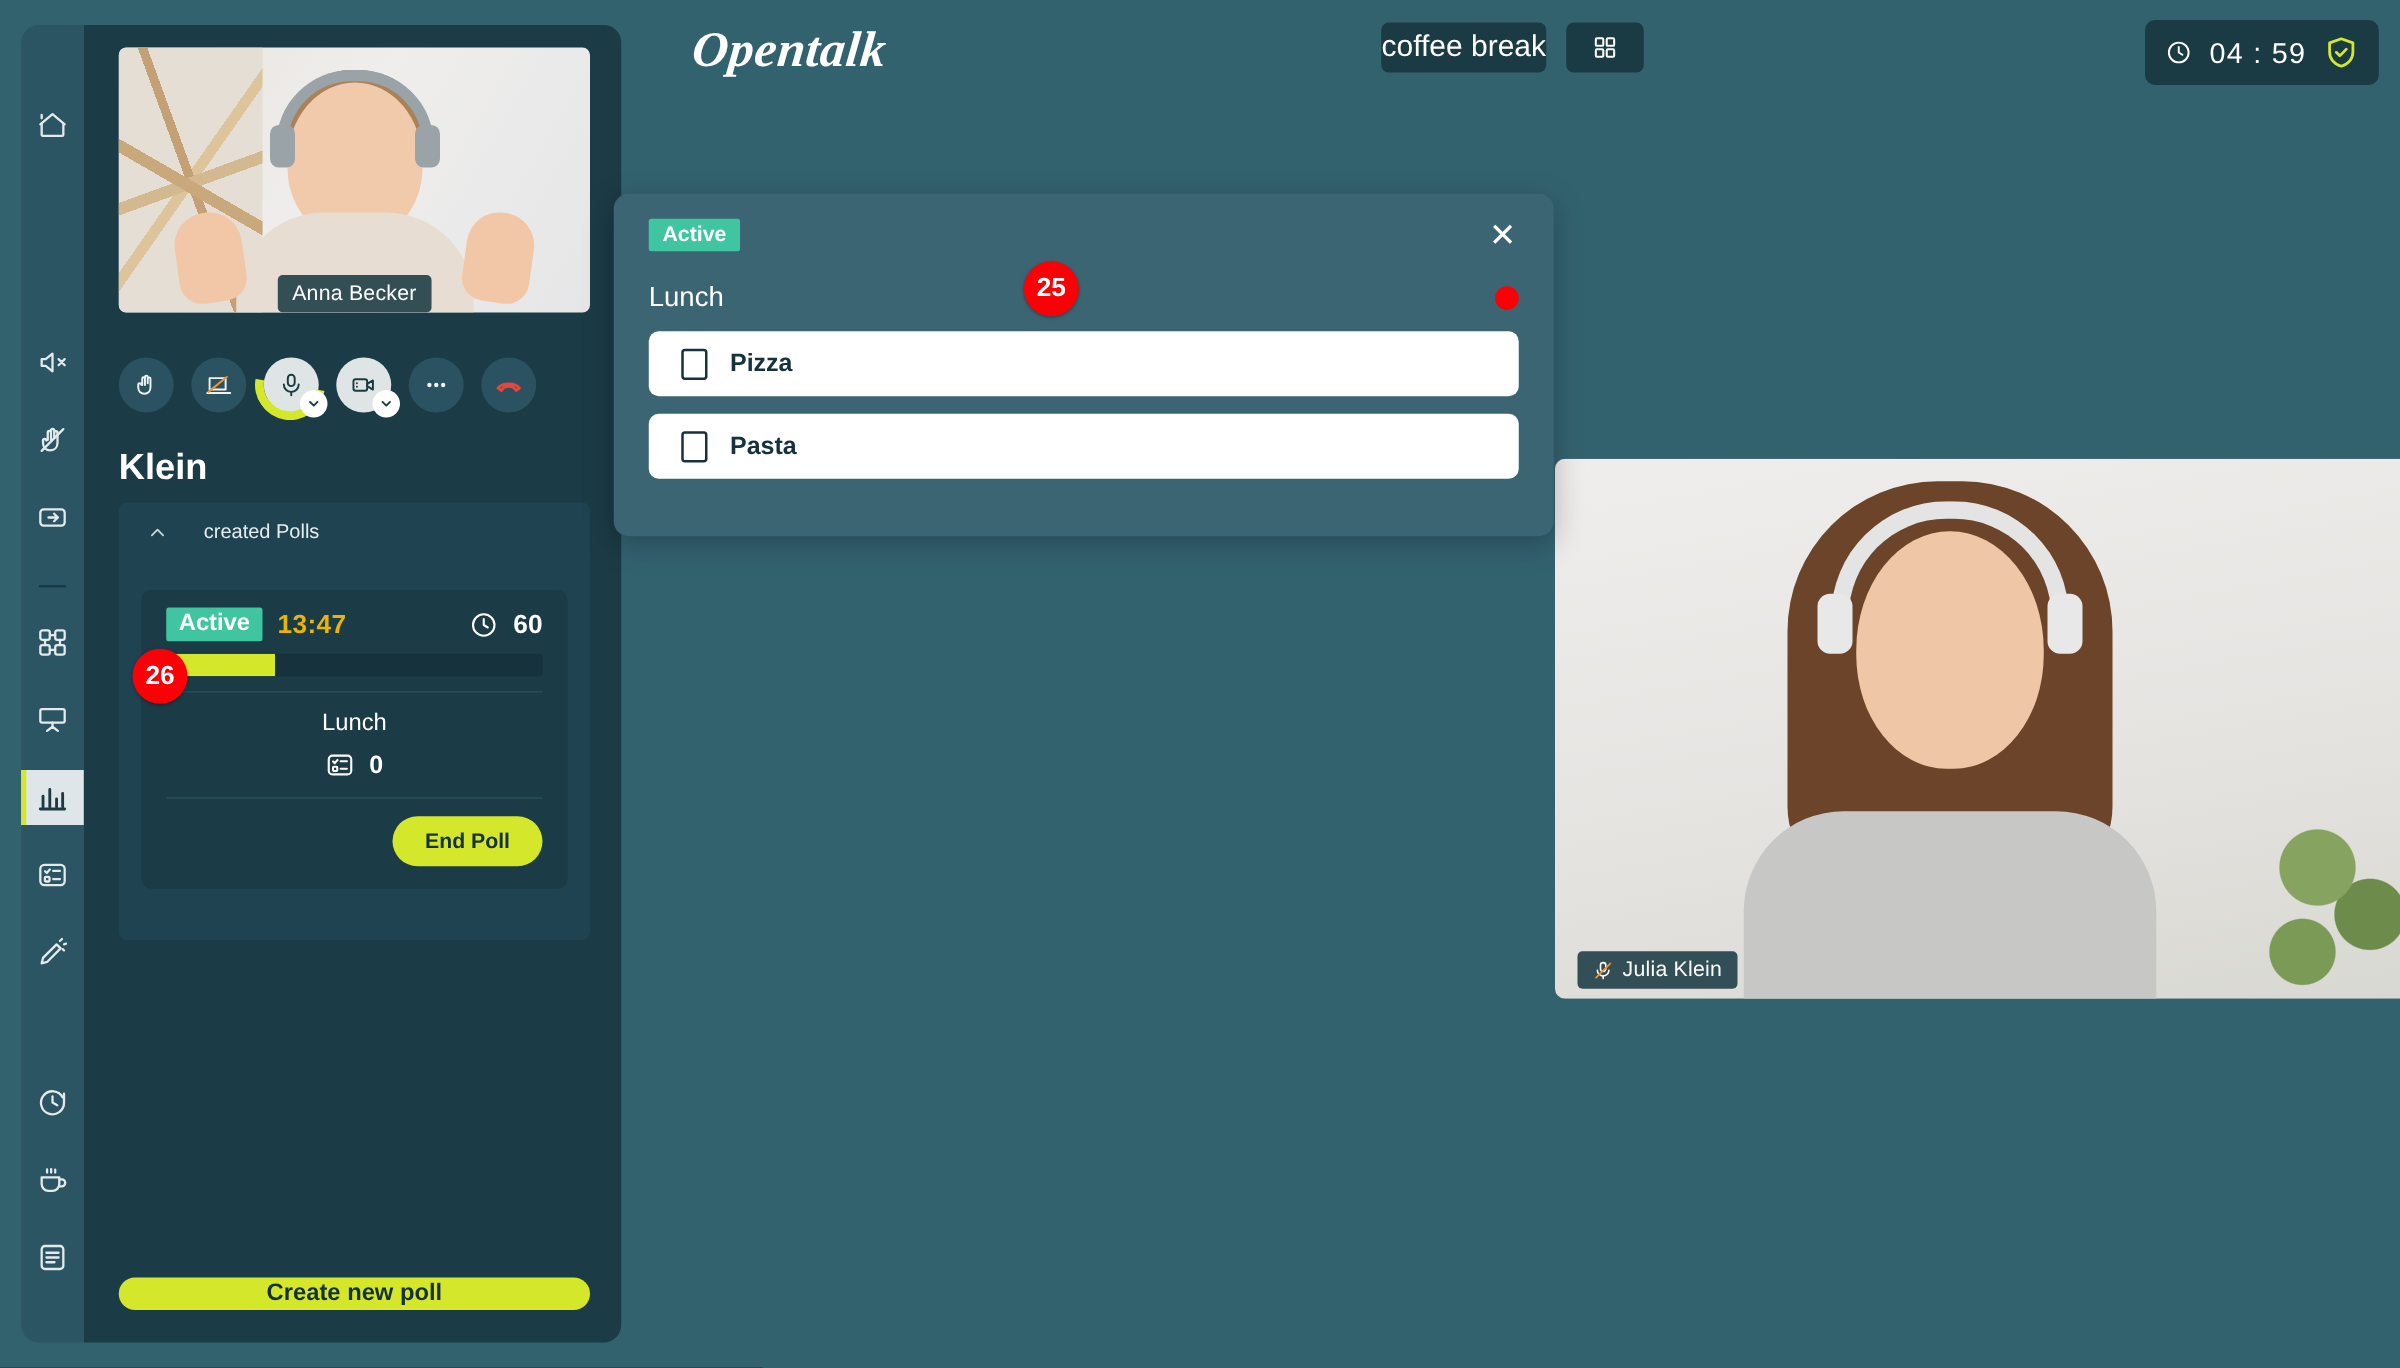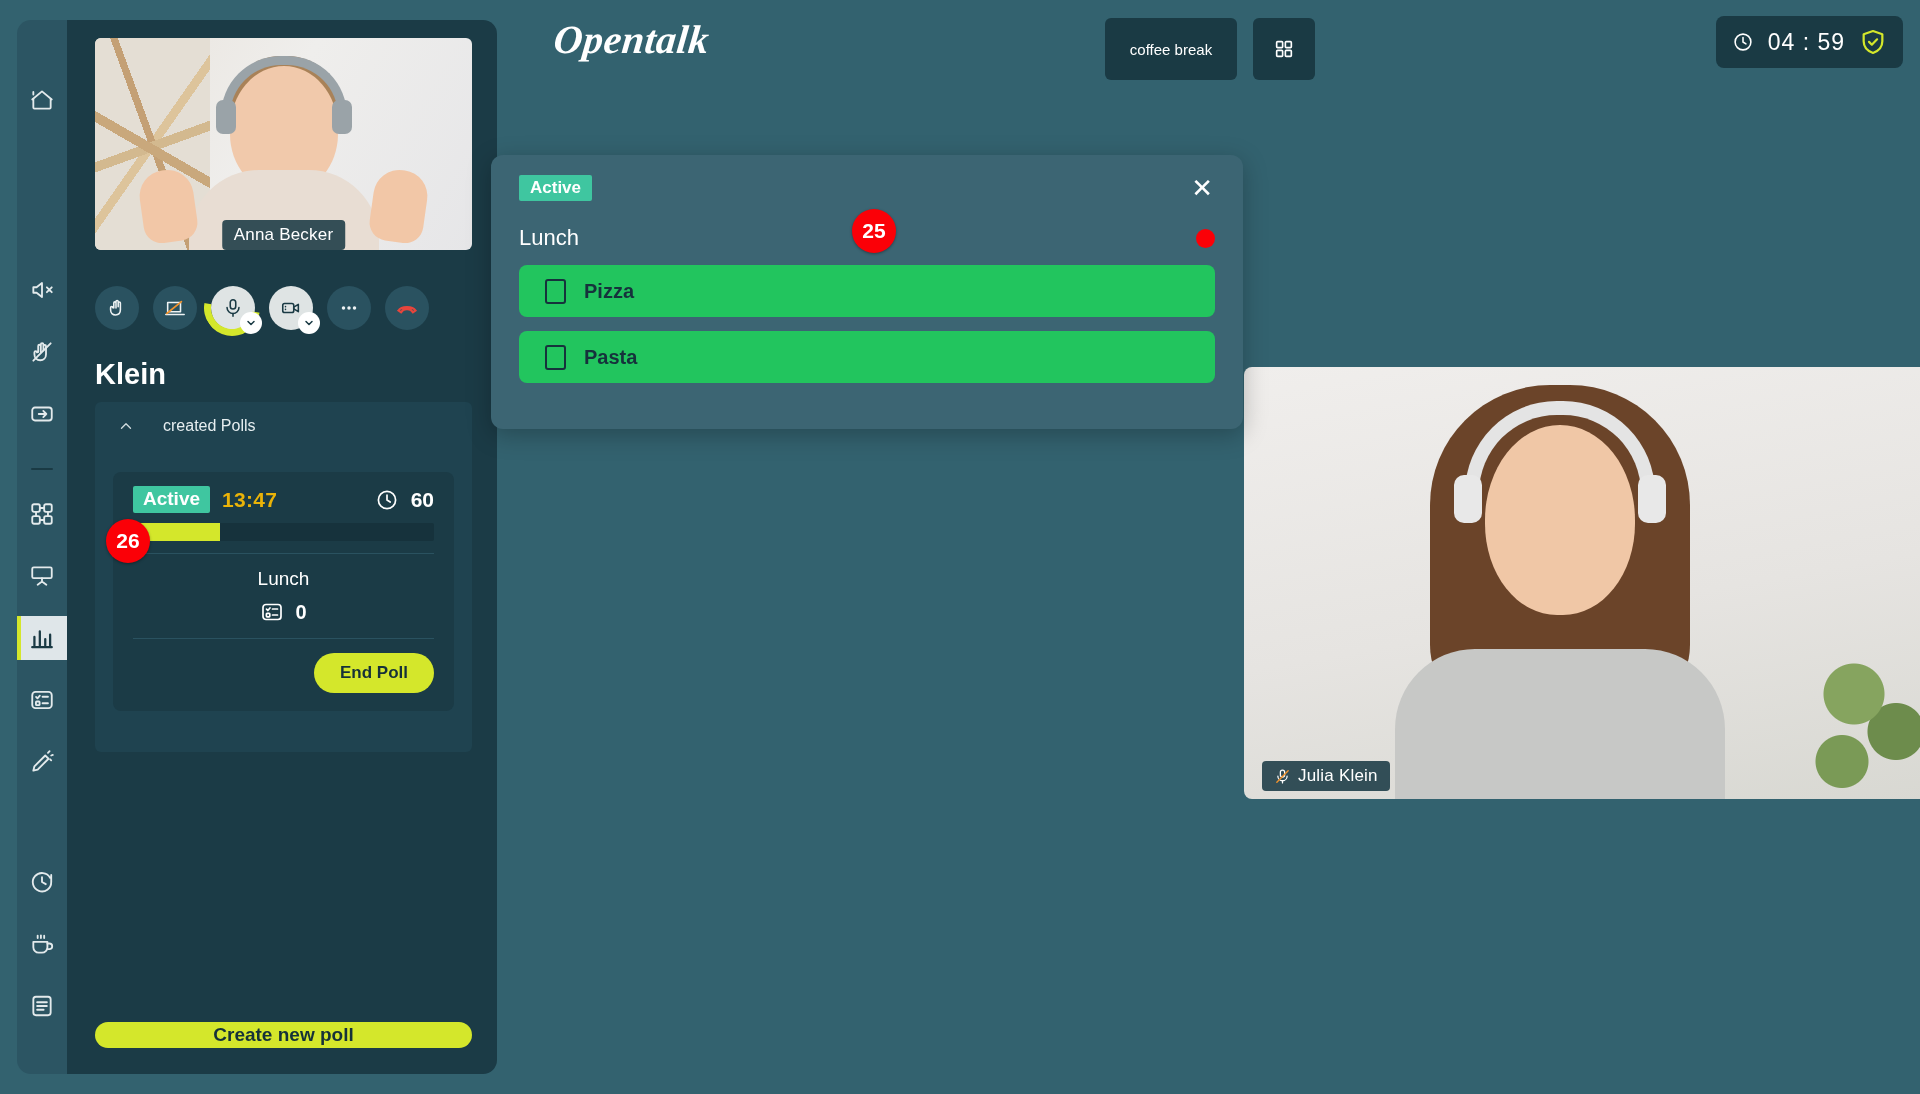--- a/index.html
+++ b/index.html
@@ -225,25 +225,25 @@
 
   
   .logo {
     position:absolute; left:554px; top:16px;
     color:#fff; font-family:"Liberation Serif", serif;
     font-size:40px; font-style:italic; font-weight:700;
     letter-spacing:.5px;
     transform: skewX(-6deg);
   }
   .hdr-btn {
-    position:absolute; top:18px; height:62px;
+    position:absolute; top:18px; height:40px;
     background:#1a3a44; color:#fff;
     border:none; border-radius:6px;
     font-family:"Liberation Sans", sans-serif;
-    font-size:15px; cursor:pointer;
+    font-size:24px; cursor:pointer;
     display:flex; align-items:center; justify-content:center;
   }
   #coffeeBreakBtn { left:1105px; width:132px; }
   #gridBtn { left:1253px; width:62px; }
   .status-pill {
     position:absolute; right:17px; top:16px;
     height:52px; min-width:172px;
     background:#1a3a44; border-radius:8px;
     display:flex; align-items:center; gap:14px;
     padding:0 16px; color:#fff;
@@ -349,21 +349,21 @@
   .modal-q {
     display:flex; align-items:center;
     margin-top:24px; color:#fff; font-size:22px;
   }
   .rec-dot {
     margin-left:auto; width:19px; height:19px; border-radius:50%;
     background:#fb0007;
   }
   .opt {
     margin-top:14px; height:52px;
-    background:#22c55e; border-radius:8px;
+    background:#ffffff; border-radius:8px;
     display:flex; align-items:center; gap:18px; padding:0 26px;
     cursor:pointer;
   }
   .opt .box {
     width:21px; height:25px; border:2.5px solid #16323c; border-radius:3px;
   }
   .opt .lbl { color:#16323c; font-size:20px; font-weight:600; }
 </style>
 </head>
 <body>
@@ -634,15 +634,15 @@
     <div class="opt">
       <span class="box"></span>
       <span class="lbl">Pizza</span>
     </div>
     <div class="opt">
       <span class="box"></span>
       <span class="lbl">Pasta</span>
     </div>
   </div>
 
-  <div class="bubble" style="left:852px; top:209px;">25</div>
+  <div class="bubble" style="left:819px; top:209px;">25</div>
 
 </div>
 
 </body></html>

